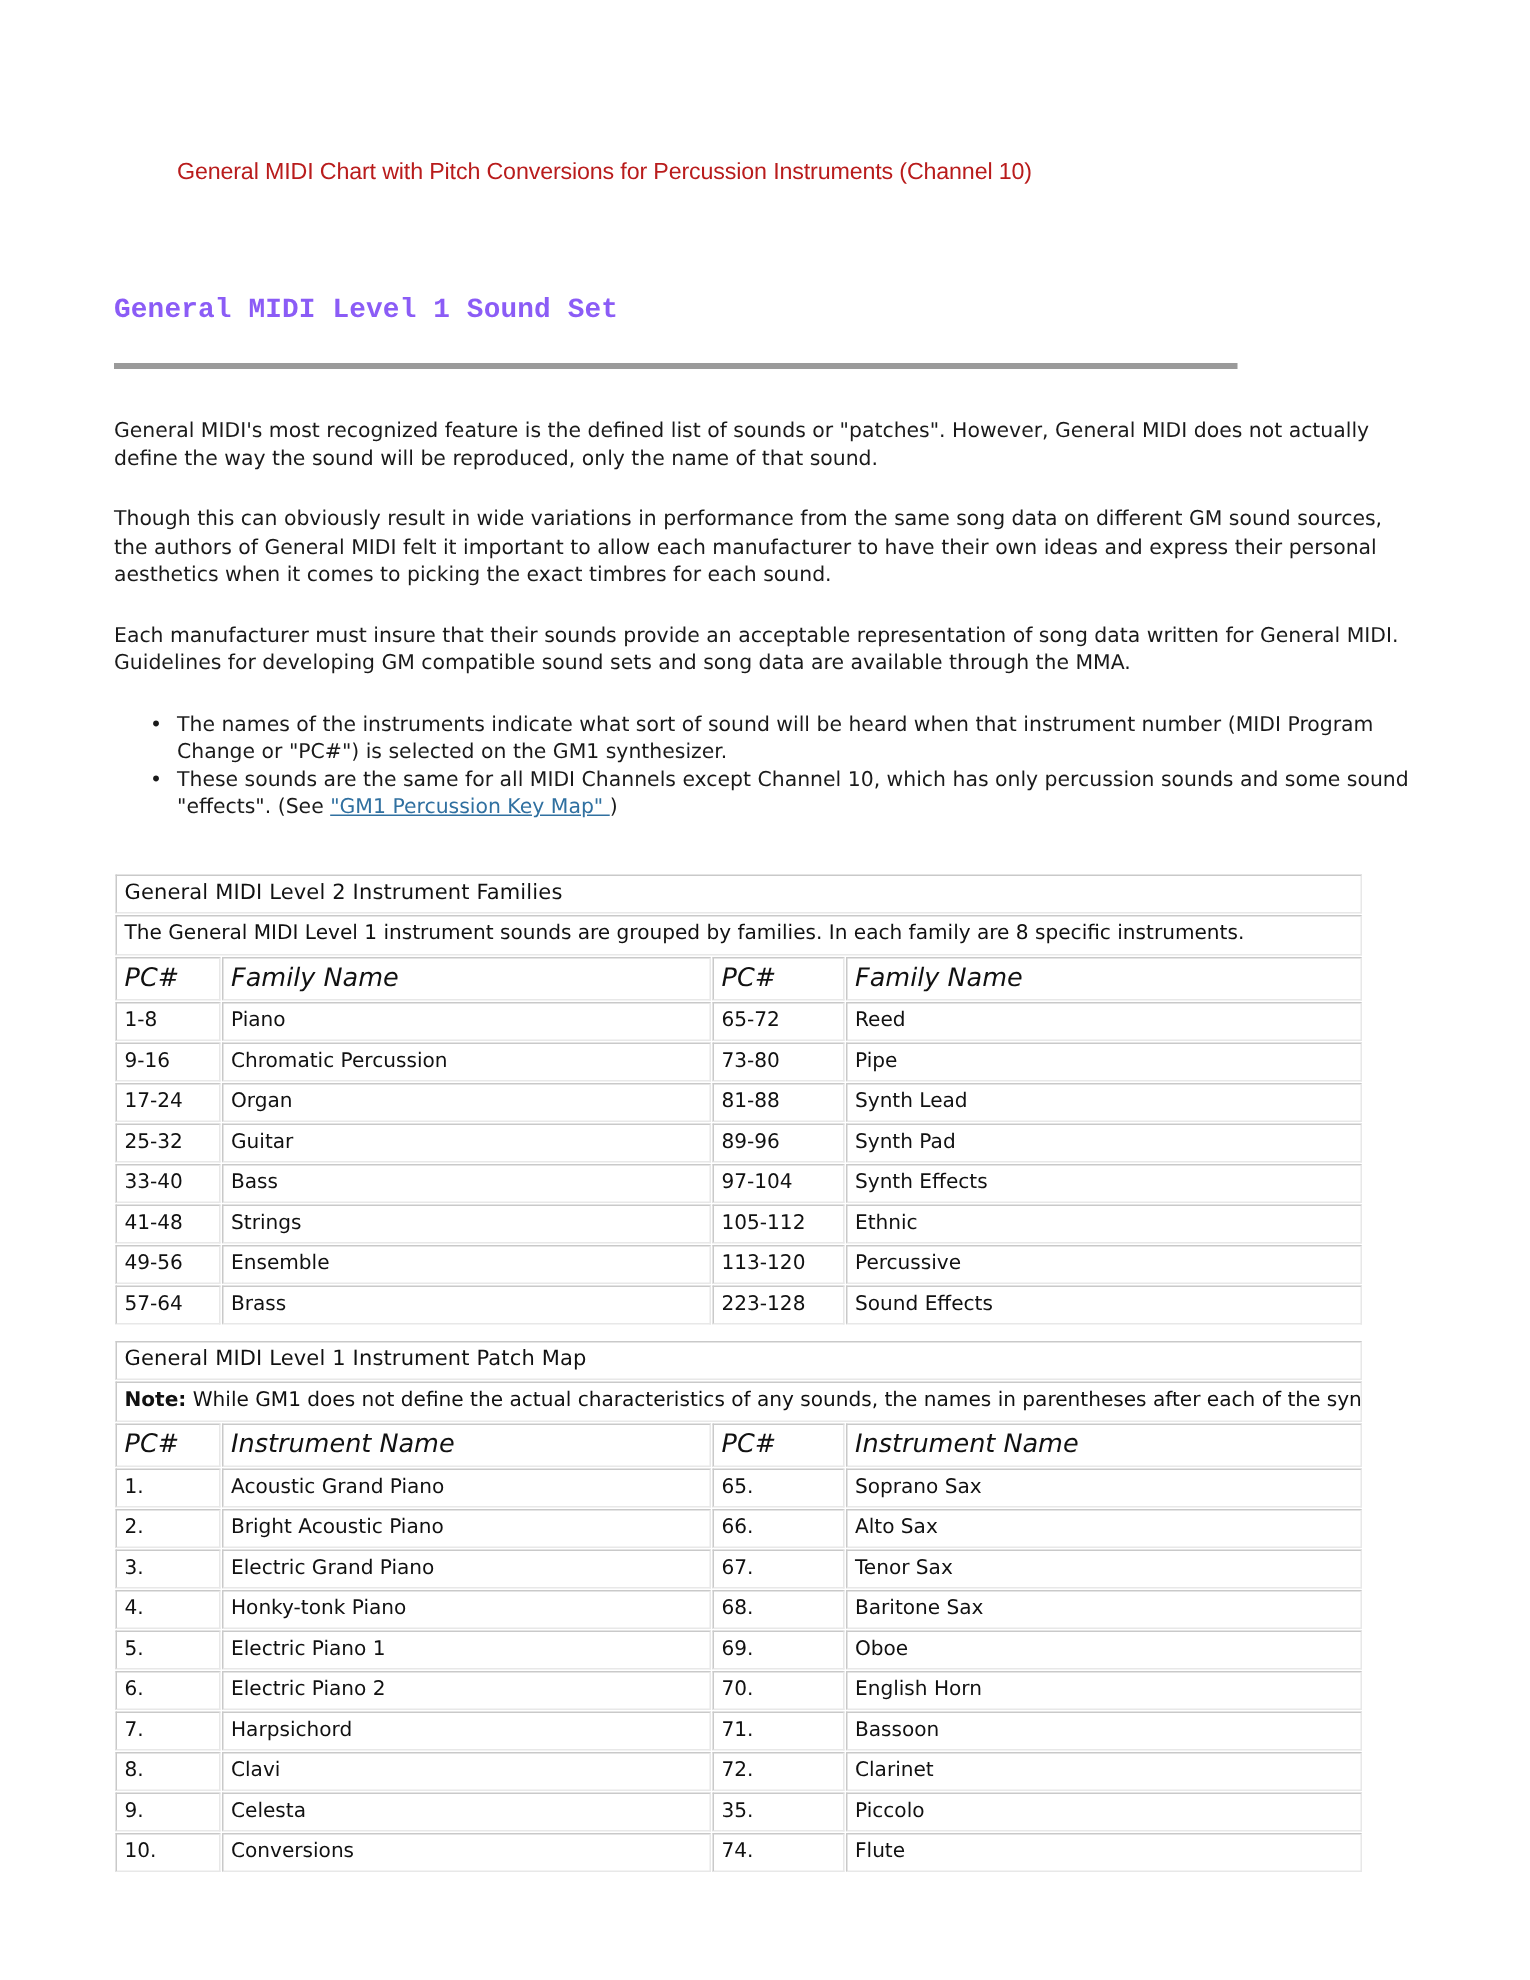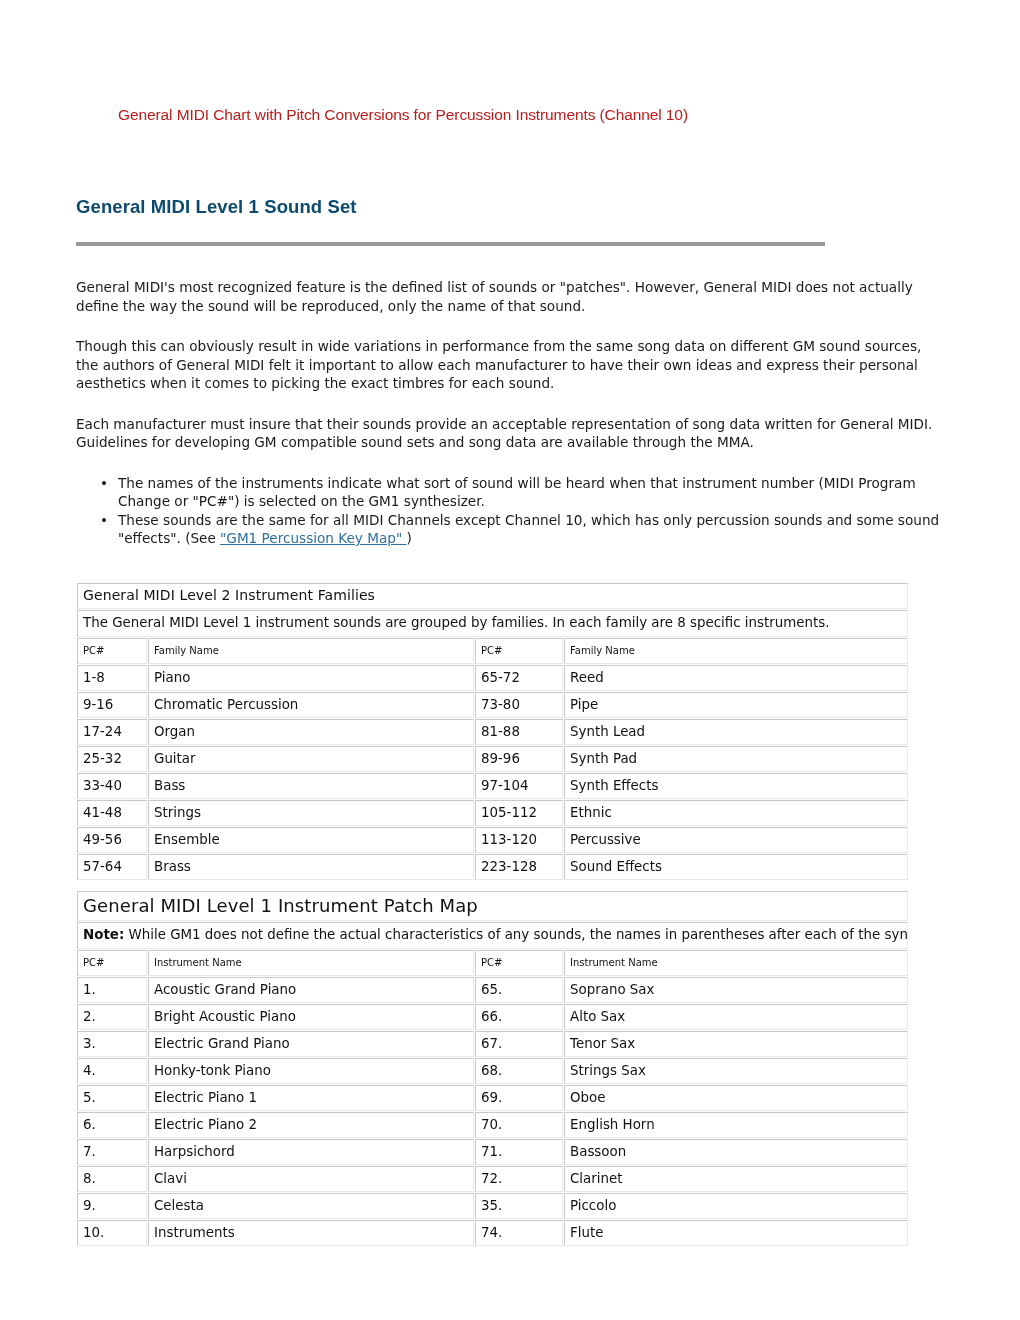--- a/index.html
+++ b/index.html
@@ -31,24 +31,24 @@
   
   .page {
     position: absolute;
     left: 76px;
     top: 196px;
     width: 868px;
   }
 
   h1.section-title {
     margin: 0;
-    font-family: Liberation Sans, sans-serif;
+    font-family: Liberation Mono, monospace;
     font-size: 18.5px;
     font-weight: bold;
-    color: #0c4a6e;
+    color: #8b5cf6;
     letter-spacing: 0.1px;
     line-height: 1.2;
   }
 
   hr.rule {
     border: none;
     height: 4px;
     background: #9a9a9a;
     margin: 24px 0 0 0;
     width: 749px;
@@ -122,41 +122,42 @@
     color: #6d6d6d;
     font-size: 14px;
     letter-spacing: 0.1px;
     padding-top: 4px;
     padding-bottom: 5px;
   }
   td.caption-black {
     text-align: center;
     font-weight: bold;
     color: #000000;
-    font-size: 18px;
+    font-size: 14px;
     letter-spacing: 0.1px;
     padding-top: 4px;
     padding-bottom: 5px;
   }
   td.blurb {
     text-align: left;
     white-space: normal;
     line-height: 18px;
     padding-top: 3px;
     padding-bottom: 4px;
     margin-top: 23px;
   }
   td.blurb b { font-weight: bold; }
   th.colhead {
     text-align: center;
     font-weight: bold;
     color: #000000;
-    font-size: 10px;
+    font-size: 17px;
     padding-top: 4px;
     padding-bottom: 5px;
+    font-style: italic;
   }
   col.c-pc  { width: 70px; }
   col.c-nm  { width: 326px; }
   col.c-pc2 { width: 88px; }
   col.c-nm2 { width: 344px; }
 
   .tbl-gap { height: 9px; }
 </style>
 </head>
 <body>
@@ -301,21 +302,21 @@
         <tr>
           <td>3.</td>
           <td>Electric Grand Piano</td>
           <td>67.</td>
           <td>Tenor Sax</td>
         </tr>
         <tr>
           <td>4.</td>
           <td>Honky-tonk Piano</td>
           <td>68.</td>
-          <td>Strings Sax</td>
+          <td>Baritone Sax</td>
         </tr>
         <tr>
           <td>5.</td>
           <td>Electric Piano 1</td>
           <td>69.</td>
           <td>Oboe</td>
         </tr>
         <tr>
           <td>6.</td>
           <td>Electric Piano 2</td>
@@ -335,21 +336,21 @@
           <td>Clarinet</td>
         </tr>
         <tr>
           <td>9.</td>
           <td>Celesta</td>
           <td>35.</td>
           <td>Piccolo</td>
         </tr>
         <tr>
           <td>10.</td>
-          <td>Instruments</td>
+          <td>Conversions</td>
           <td>74.</td>
           <td>Flute</td>
         </tr>
       </tbody>
     </table>
   </div>
 
 </div>
 
 </body></html>

